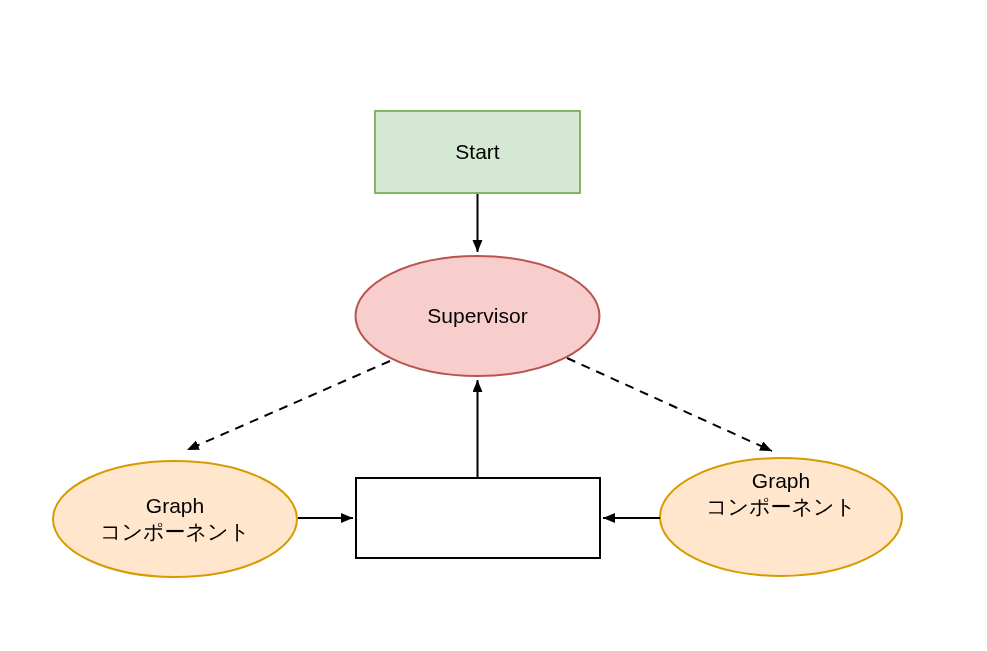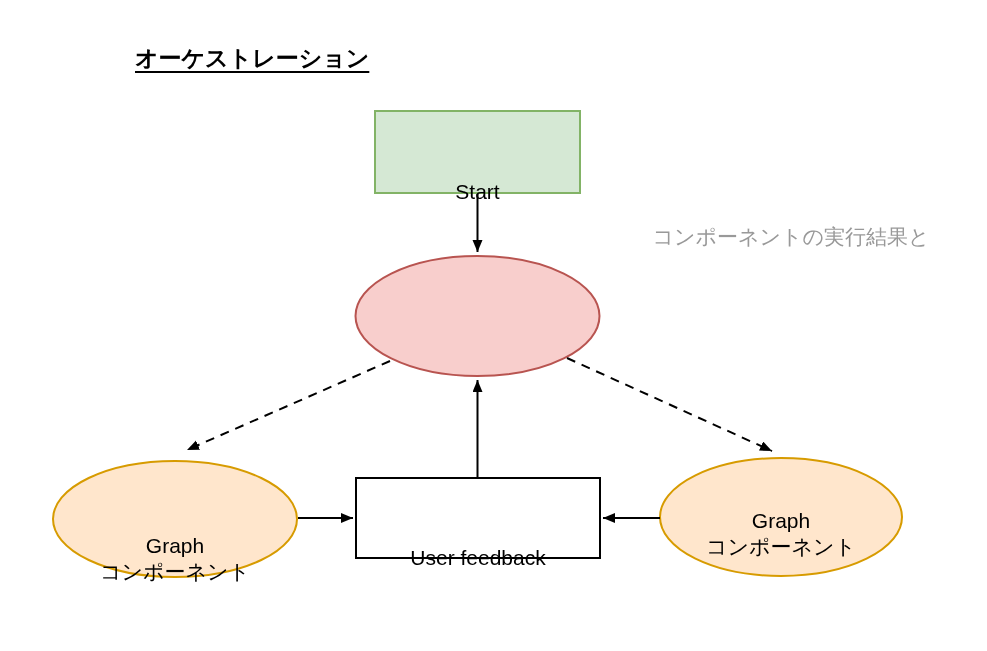--- a/index.html
+++ b/index.html
@@ -18,21 +18,20 @@
     font-size: 21px;
     line-height: 1.25;
     white-space: nowrap;
     text-align: center;
   }
   .label.center-box {
     display: flex;
     flex-direction: column;
     align-items: center;
     justify-content: center;
-    margin-top: 40px;
   }
   .title {
     font-size: 23px;
     font-weight: bold;
     text-decoration: underline;
     text-underline-offset: 5px;
     text-decoration-thickness: 2px;
   }
   .annotation {
     font-size: 21px;
@@ -70,34 +69,32 @@
       <line x1="390" y1="361" x2="187" y2="450" stroke-dasharray="9 7" marker-end="url(#arrowhead)"></line>
 
       <line x1="567" y1="358" x2="772" y2="451" stroke-dasharray="9 7" marker-end="url(#arrowhead)"></line>
 
       <line x1="298" y1="518" x2="353" y2="518" marker-end="url(#arrowhead)"></line>
 
       <line x1="660" y1="518" x2="603" y2="518" marker-end="url(#arrowhead)"></line>
     </g>
   </svg>
 
-  <div class="label title" style="left:135px; top:44px;">オーケストレーション</div>
 
   <div class="label center-box" style="left:375px; top:111px; width:205px; height:82px;">Start</div>
 
+  <div class="label center-box" style="left:355px; top:256px; width:245px; height:120px;">Supervisor</div>
 
   <div class="label center-box" style="left:53px; top:461px; width:244px; height:116px;">
     <div>Graph</div>
     <div>コンポーネント</div>
   </div>
 
   <div class="label center-box" style="left:660px; top:435px; width:242px; height:118px;">
     <div>Graph</div>
     <div>コンポーネント</div>
   </div>
 
-  <div class="label center-box" style="left:356px; top:478px; width:244px; height:80px;">User feedback</div>
 
   <div class="label annotation" style="left: 600px; top: 222px; width: 382px; color: rgb(153, 153, 153);">
-    <div>コンポーネントの実行結果と</div>
   </div>
 
 </div>
 
 </body></html>

